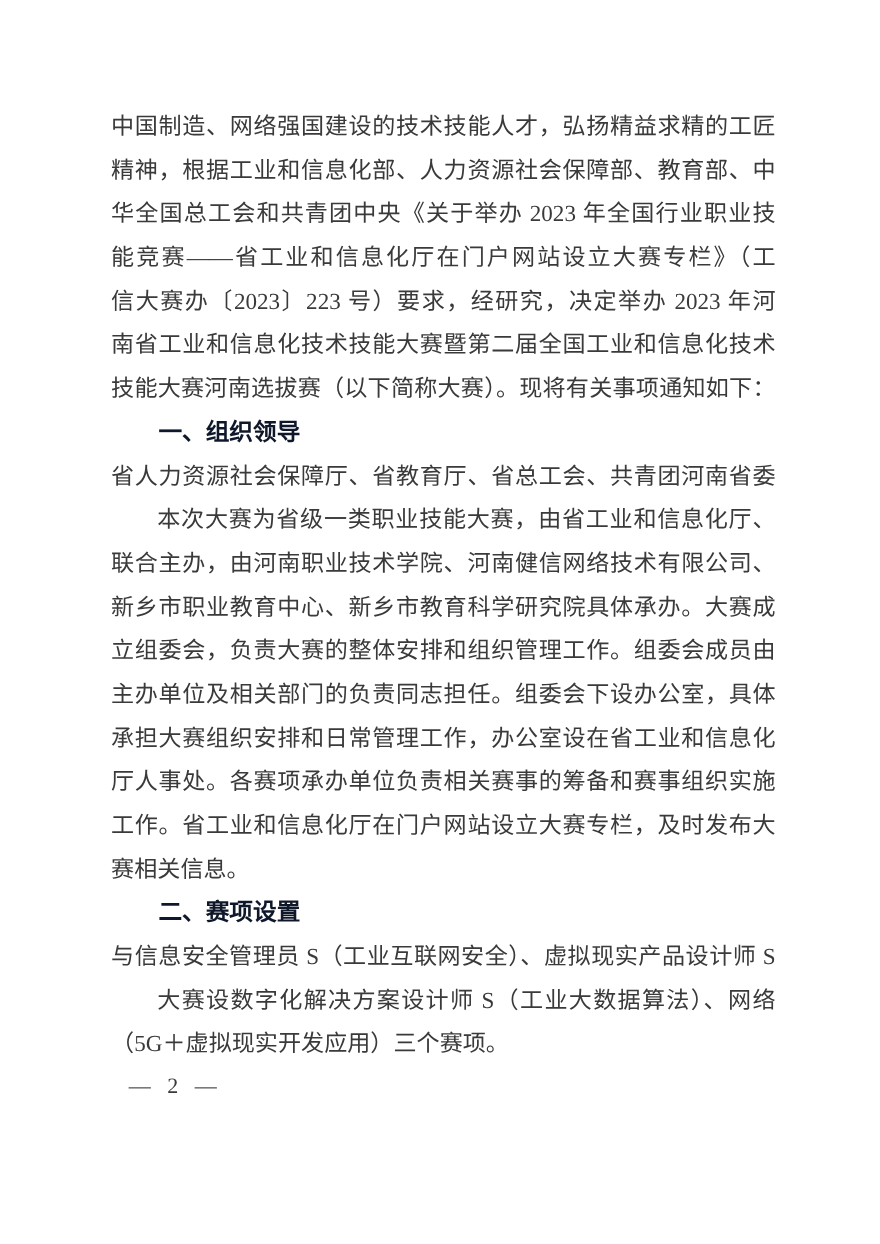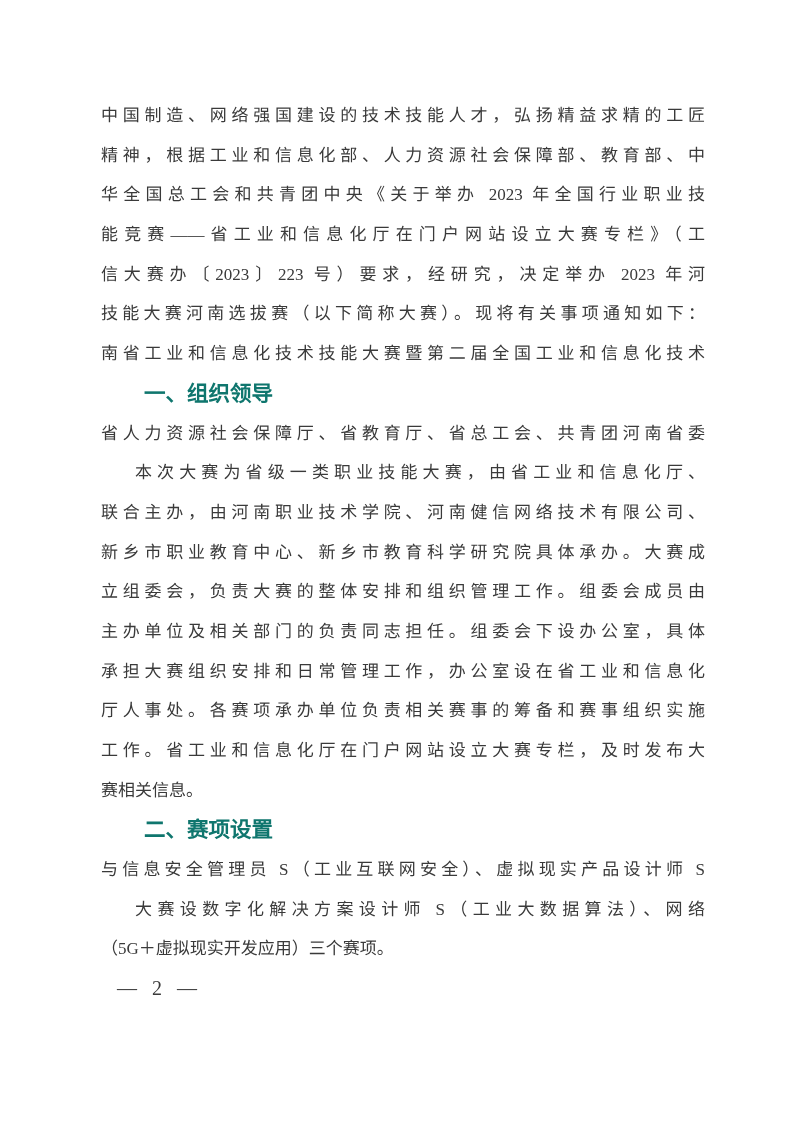--- a/index.html
+++ b/index.html
@@ -15,21 +15,21 @@
     overflow: hidden;
   }
   .body-text {
     position: absolute;
     top: 96px;
     left: 101px;
     width: 604px;
   }
   .line {
     font-family: "Liberation Serif", "DejaVu Serif", serif;
-    font-size: 17px;
+    font-size: 21px;
     line-height: 39.7px;
     height: 39.7px;
     color: #3a3a3a;
     white-space: nowrap;
     text-align: left;
   }
   .line.fill {
     white-space: normal;
     text-align: justify;
     text-align-last: justify;
@@ -38,21 +38,21 @@
   }
   .line.indent {
     text-indent: 2em;
   }
   .heading {
     font-family: "DejaVu Sans", "Liberation Sans", sans-serif;
     font-weight: 700;
     font-size: 21.5px;
     line-height: 39.7px;
     height: 39.7px;
-    color: #0f766e;
+    color: #0f172a;
     text-indent: 2em;
     white-space: nowrap;
   }
   .page-number {
     font-family: "Liberation Serif", "DejaVu Serif", serif;
     font-size: 20px;
     line-height: 39.7px;
     height: 39.7px;
     color: #3a3a3a;
     padding-left: 16px;
@@ -63,22 +63,22 @@
 </head>
 <body>
 
 <div class="page">
   <div class="body-text">
     <div class="line fill">中国制造、网络强国建设的技术技能人才，弘扬精益求精的工匠</div>
     <div class="line fill">精神，根据工业和信息化部、人力资源社会保障部、教育部、中</div>
     <div class="line fill">华全国总工会和共青团中央《关于举办 2023 年全国行业职业技</div>
     <div class="line fill">能竞赛——省工业和信息化厅在门户网站设立大赛专栏》（工</div>
     <div class="line fill">信大赛办〔2023〕223 号）要求，经研究，决定举办 2023 年河</div>
+    <div class="line fill">南省工业和信息化技术技能大赛暨第二届全国工业和信息化技术</div>
     <div class="line fill">技能大赛河南选拔赛（以下简称大赛）。现将有关事项通知如下：</div>
-    <div class="line fill">南省工业和信息化技术技能大赛暨第二届全国工业和信息化技术</div>
     <div class="heading">一、组织领导</div>
     <div class="line fill">省人力资源社会保障厅、省教育厅、省总工会、共青团河南省委</div>
     <div class="line fill indent">本次大赛为省级一类职业技能大赛，由省工业和信息化厅、</div>
     <div class="line fill">联合主办，由河南职业技术学院、河南健信网络技术有限公司、</div>
     <div class="line fill">新乡市职业教育中心、新乡市教育科学研究院具体承办。大赛成</div>
     <div class="line fill">立组委会，负责大赛的整体安排和组织管理工作。组委会成员由</div>
     <div class="line fill">主办单位及相关部门的负责同志担任。组委会下设办公室，具体</div>
     <div class="line fill">承担大赛组织安排和日常管理工作，办公室设在省工业和信息化</div>
     <div class="line fill">厅人事处。各赛项承办单位负责相关赛事的筹备和赛事组织实施</div>
     <div class="line fill">工作。省工业和信息化厅在门户网站设立大赛专栏，及时发布大</div>

